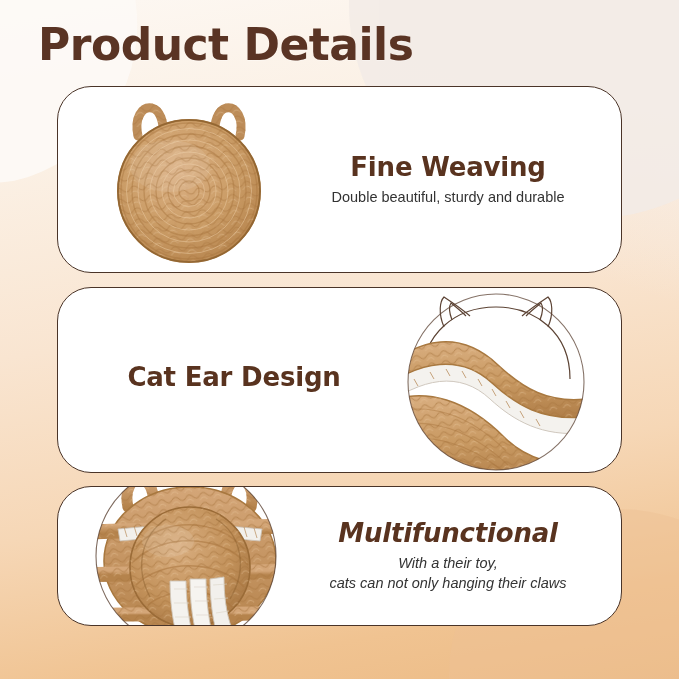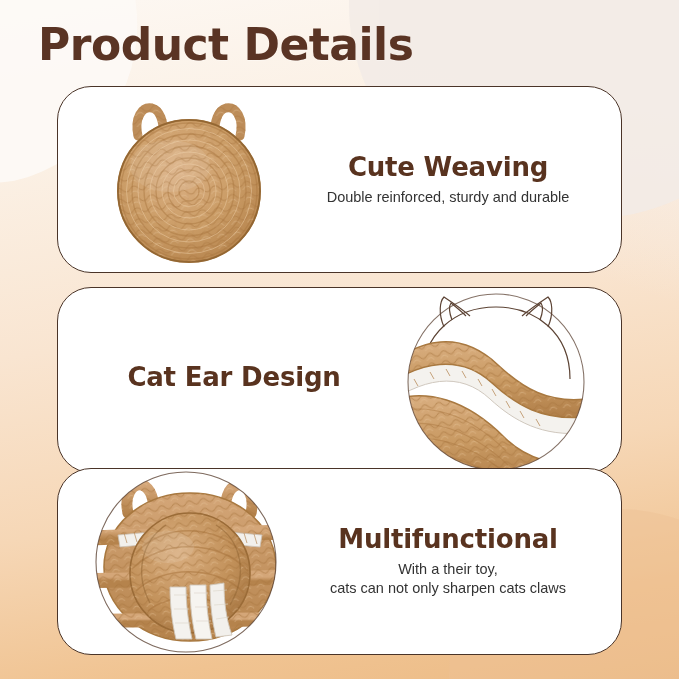--- a/index.html
+++ b/index.html
@@ -89,21 +89,21 @@
     left: 57px;
     width: 565px;
     background: #ffffff;
     border: 1.3px solid #4a3428;
     border-radius: 34px;
     box-sizing: border-box;
     overflow: hidden;
   }
   .card-1 { top: 86px;  height: 187px; }
   .card-2 { top: 287px; height: 186px; }
-  .card-3 { top: 468px; height: 187px; }
+  .card-3 { top: 486px; height: 140px; font-style: italic; }
 
   .card-inner {
     position: relative;
     width: 100%;
     height: 100%;
   }
 
   
   .text-block {
     position: absolute;
@@ -191,22 +191,22 @@
             <circle cx="105" cy="101" r="39"></circle>
             <circle cx="105" cy="101" r="27"></circle>
             <circle cx="105" cy="101" r="15.5"></circle>
           </g>
           <circle cx="105" cy="101" r="71" fill="none" stroke="#8d6230" stroke-width="1.6" opacity=".8"></circle>
           <ellipse cx="86" cy="76" rx="40" ry="26" fill="#ffffff" opacity=".09"></ellipse>
         </svg>
       </div>
 
       <div class="text-block right">
-        <h2 class="feature-title">Cute Weaving</h2>
-        <p class="feature-desc">Double reinforced, sturdy and durable</p>
+        <h2 class="feature-title">Fine Weaving</h2>
+        <p class="feature-desc">Double beautiful, sturdy and durable</p>
       </div>
 
     </div>
   </div>
 
   <div class="card card-2">
     <div class="card-inner">
 
       <div class="text-block left">
         <h2 class="feature-title">Cat Ear Design</h2>
@@ -342,20 +342,20 @@
           </g>
 
           <circle cx="120" cy="93" r="90" fill="none" stroke="#5c4334" stroke-width="1.1" opacity=".8"></circle>
         </svg>
       </div>
 
       <div class="text-block right">
         <h2 class="feature-title">Multifunctional</h2>
         <p class="feature-desc">
           <span>With a their toy,</span><br>
-          <span>cats can not only sharpen cats claws</span>
+          <span>cats can not only hanging their claws</span>
         </p>
       </div>
 
     </div>
   </div>
 
 </div>
 
 </body></html>

